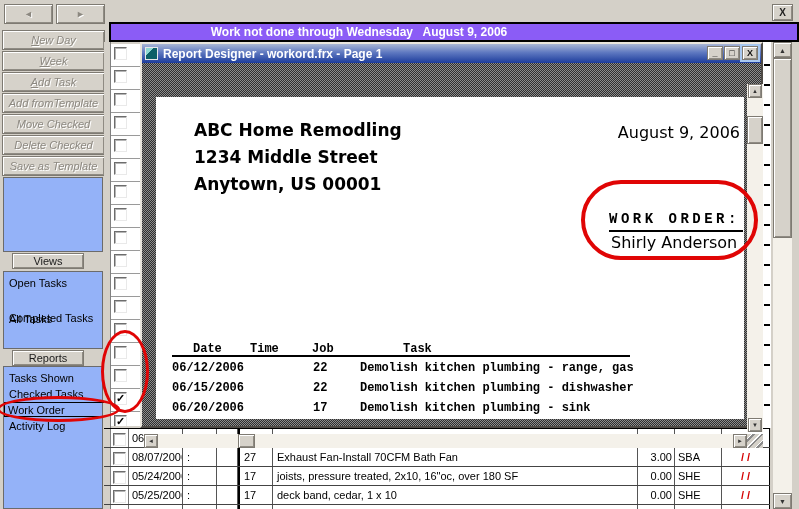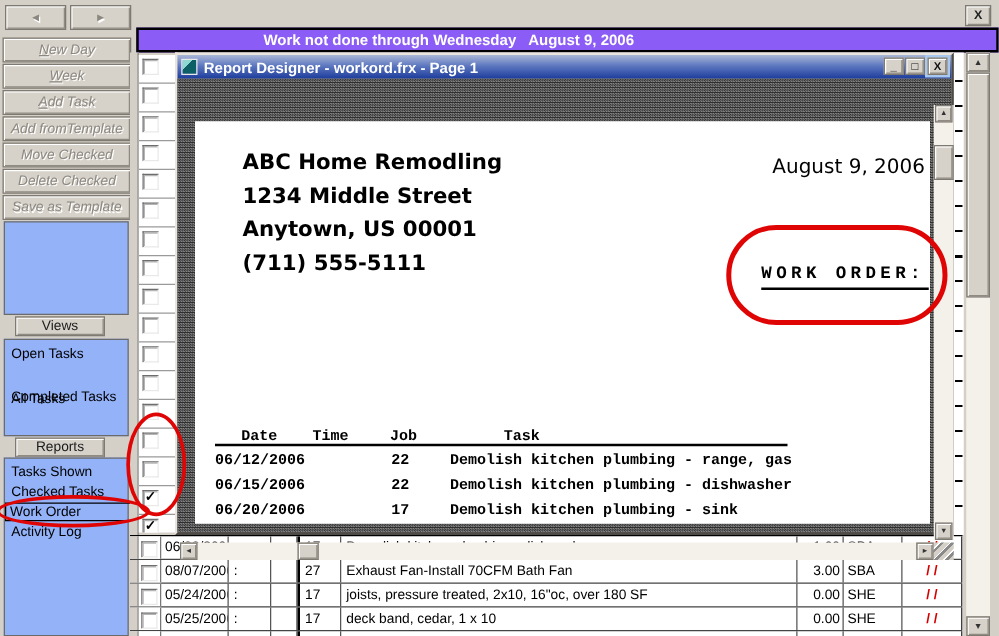--- a/index.html
+++ b/index.html
@@ -315,24 +315,24 @@
       <div id="rd-min" class="tb-btn b3d">_</div>
       <div id="rd-max" class="tb-btn b3d">□</div>
       <div id="rd-close" class="tb-btn b3d">X</div>
     </div>
     <div id="rd-body" class="abs">
       <div id="rd-page" class="abs">
         <div id="company" class="abs">
             <div>ABC Home Remodling</div>
             <div>1234 Middle Street</div>
             <div>Anytown, US 00001</div>
-            <div>(711) 555-5111</div>
           </div>
         <div id="rpt-date" class="abs">August 9, 2006</div>
         <div id="wo-label" class="abs">WORK ORDER:</div>
+        <div id="wo-name" class="abs">Shirly Anderson</div>
         <div id="rpt-header" class="abs mono" style="top: 245px; left: 0px; width: 588px; height: 16px;">
             <span style="left: 37px;">Date</span>
             <span style="left: 94px;">Time</span>
             <span style="left: 156px;">Job</span>
             <span style="left: 247px;">Task</span>
           </div>
         <div id="rpt-rule" class="abs"></div>
         <div id="rpt-rows">
             <div class="abs mono rpt-row" style="top: 264px; left: 0px; width: 584px; height: 16px; text-align: center;">
               <span style="left: 16px;">06/12/2006</span>

